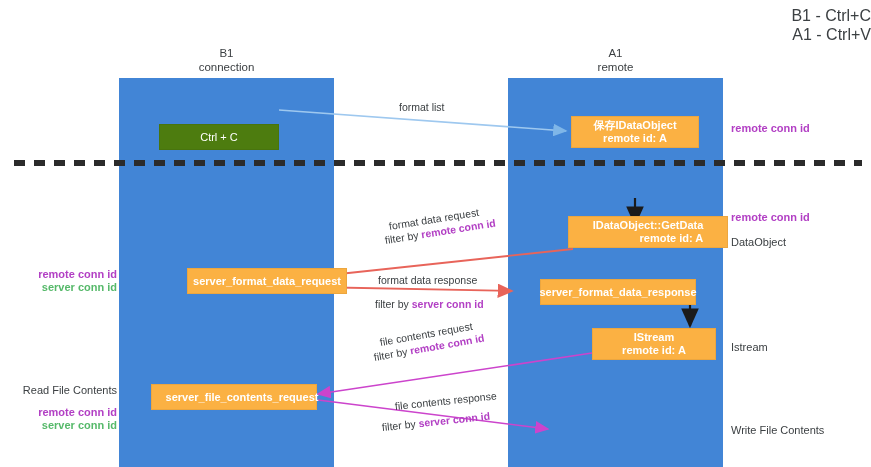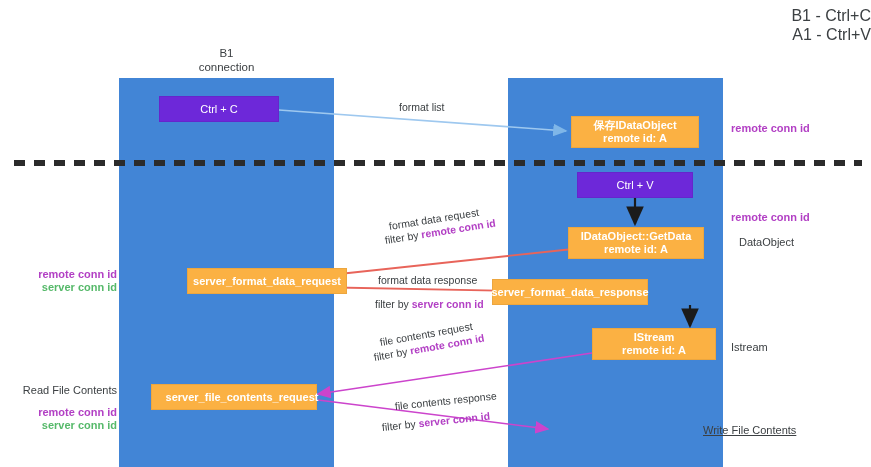--- a/index.html
+++ b/index.html
@@ -63,21 +63,21 @@
     flex-direction: column;
     align-items: center;
     justify-content: center;
     text-align: center;
     font-size: 11px;
     color: #ffffff;
     line-height: 13px;
     white-space: pre-line;
     border: 1px solid rgba(0,0,0,0.06);
   }
-  .node.green { background: #6d28d9; }
+  .node.green { background: #4d7c0f; margin-top: 28px; }
   .node.orange { background: #fbb143; font-weight: bold; }
 
   .side-label {
     position: absolute;
     font-size: 11px;
     line-height: 13px;
     color: #3c4043;
     white-space: pre-line;
   }
   .side-label.purple { color: #b23fc4; font-weight: bold; }
@@ -103,20 +103,22 @@
 <div id="canvas">
 
   <div class="lane" id="lane-b1"></div>
   <div class="lane" id="lane-a1"></div>
 
   <div class="title">B1 - Ctrl+C
 A1 - Ctrl+V</div>
 
   <div class="lane-header" id="hdr-b1">B1
 connection</div>
+  <div class="lane-header" id="hdr-a1">A1
+remote</div>
 
   <svg class="layer">
     <defs>
       <marker id="ah-blue" markerWidth="9" markerHeight="8" refX="8" refY="4" orient="auto">
         <path d="M0,0 L9,4 L0,8 z" fill="#7fb6e8"></path>
       </marker>
       <marker id="ah-red" markerWidth="9" markerHeight="8" refX="8" refY="4" orient="auto">
         <path d="M0,0 L9,4 L0,8 z" fill="#e8645a"></path>
       </marker>
       <marker id="ah-magenta" markerWidth="9" markerHeight="8" refX="8" refY="4" orient="auto">
@@ -142,28 +144,27 @@
     <line x1="592" y1="353" x2="318" y2="394" stroke="#cc44cc" stroke-width="1.6" marker-end="url(#ah-magenta)"></line>
 
     <line x1="318" y1="400" x2="548" y2="429" stroke="#cc44cc" stroke-width="1.6" marker-end="url(#ah-magenta)"></line>
   </svg>
 
   <div class="node green" style="left:159px; top:96px; width:120px; height:26px;">Ctrl + C</div>
 
   <div class="node orange" style="left:571px; top:116px; width:128px; height:32px;">保存IDataObject
 remote id: A</div>
 
-  <div class="node green" style="left:577px; top:172px; width:116px; height:26px;">Ctrl + V</div>
-
-  <div class="node orange" style="left:568px; top:227px; width:136px; height:32px;">IDataObject::GetData
+
+  <div class="node orange" style="left:568px; top:216px; width:160px; height:32px;text-align:right;">IDataObject::GetData
 remote id: A</div>
 
   <div class="node orange" style="left:151px; top:268px; width:160px; height:26px;margin-left:36px;">server_format_data_request</div>
 
-  <div class="node orange" style="left:492px; top:279px; width:156px; height:26px;">server_format_data_response</div>
+  <div class="node orange" style="left:540px; top:279px; width:156px; height:26px;">server_format_data_response</div>
 
   <div class="node orange" style="left:592px; top:328px; width:124px; height:32px;">IStream
 remote id: A</div>
 
   <div class="node orange" style="left:151px; top:384px; width:166px; height:26px;padding-left:16px;">server_file_contents_request</div>
 
 
   <div class="edge-label" style="left:399px; top:101px;">format list</div>
 
   <div class="edge-label rot-up" style="left:389px; top:220px;">format data request</div>
@@ -183,25 +184,25 @@
 
   <div class="edge-label rot-up3" style="left:395px; top:400px;">file contents response</div>
   <div class="edge-label rot-up3" style="left:382px; top:421px;">
     <span>filter by </span><b class="purple">server conn id</b>
   </div>
 
   <div class="side-label right purple" style="left:731px; top:122px;">remote conn id</div>
 
   <div class="side-label right purple" style="left:731px; top:211px;">remote conn id</div>
 
-  <div class="side-label right" style="left:731px; top:236px;margin-left:8px;">DataObject</div>
+  <div class="side-label right" style="left:731px; top:236px;">DataObject</div>
 
   <div class="side-label right" style="left:731px; top:341px;">Istream</div>
 
-  <div class="side-label right" style="left:703px; top:424px;text-decoration:underline;">Write File Contents</div>
+  <div class="side-label right" style="left:731px; top:424px;">Write File Contents</div>
 
   <div class="side-label leftcol purple" style="left:5px; top:268px;">remote conn id</div>
   <div class="side-label leftcol green-t" style="left:5px; top:281px;">server conn id</div>
 
   <div class="side-label leftcol" style="left:5px; top:384px;">Read File Contents</div>
   <div class="side-label leftcol purple" style="left:5px; top:406px;">remote conn id</div>
   <div class="side-label leftcol green-t" style="left:5px; top:419px;">server conn id</div>
 
 </div>
 

